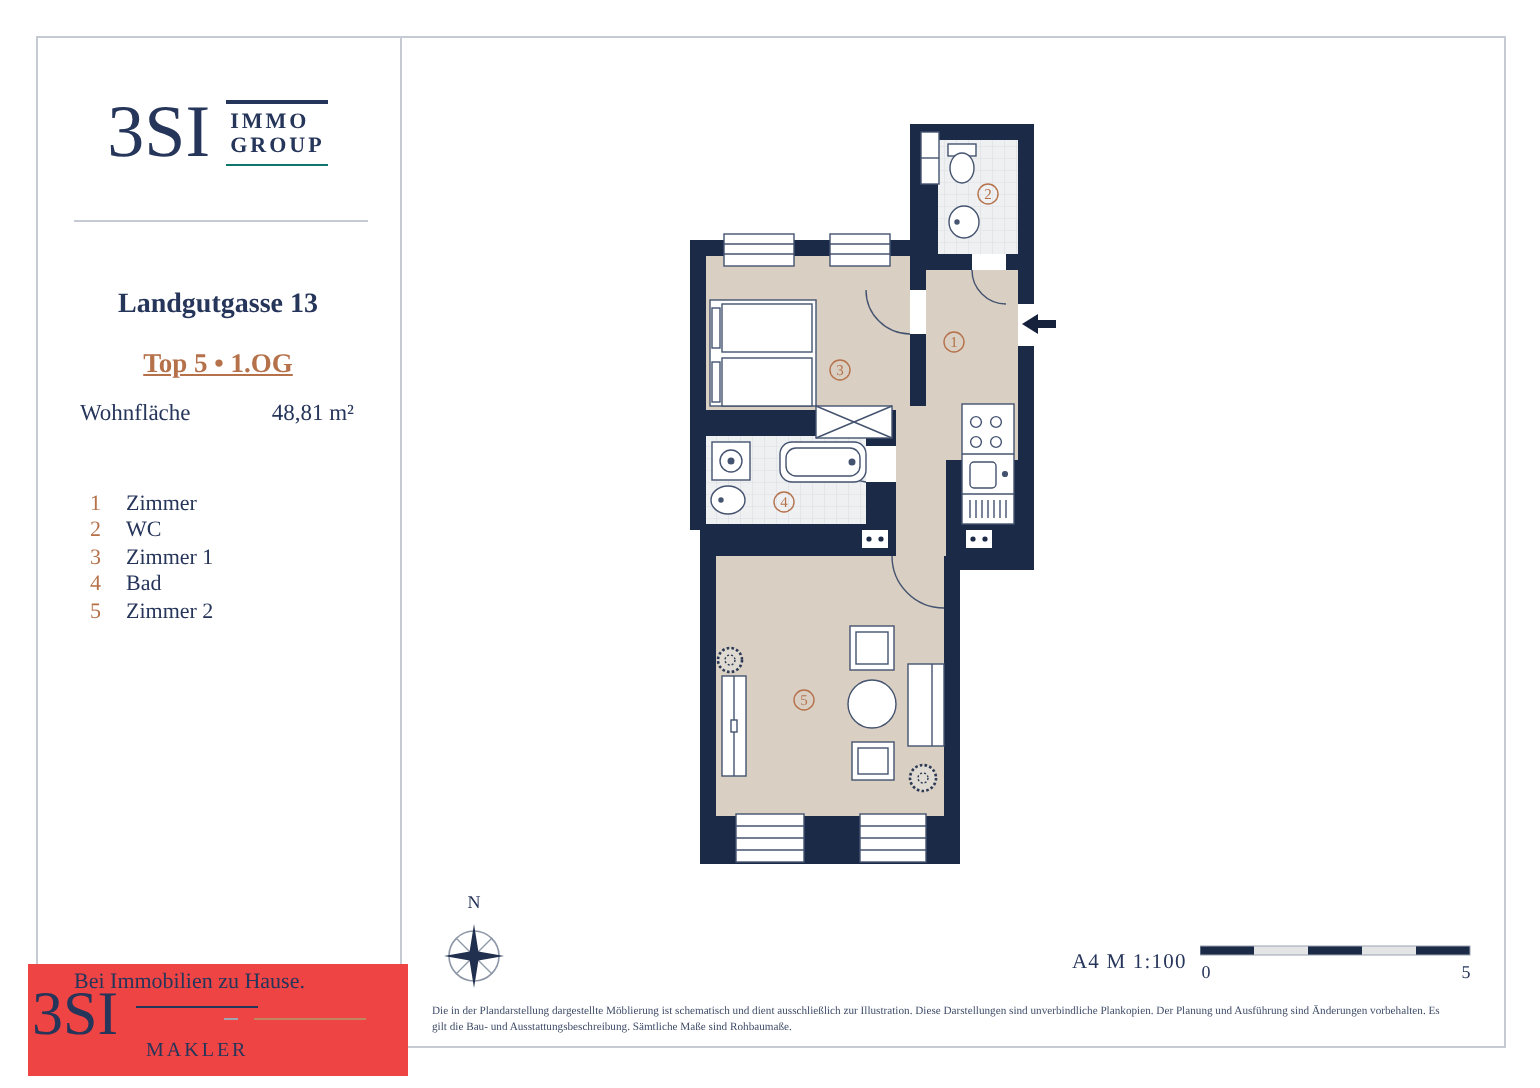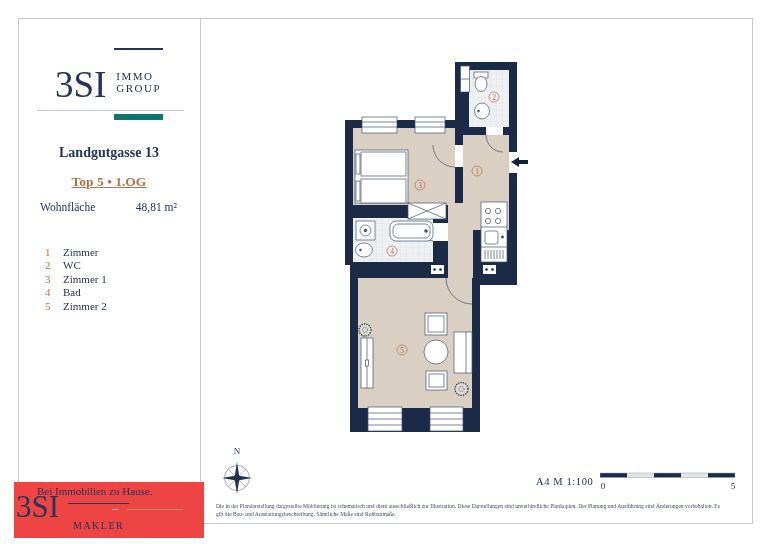--- a/index.html
+++ b/index.html
@@ -5,22 +5,22 @@
   html,body{margin:0;padding:0;background:#ffffff;}
   .page{position:relative;width:770px;height:544px;background:#fff;overflow:hidden;
         font-family:"Liberation Serif", serif;color:#26355a;}
   .frame{position:absolute;left:18px;top:18px;width:733px;height:504px;border:1px solid #c5cad3;}
   .vdivider{position:absolute;left:200px;top:18px;width:1px;height:505px;background:#c5cad3;}
   .abs{position:absolute;}
   .center{text-align:center;}
   
   .brand-row{left:18px;top:48px;width:182px;display:flex;justify-content:center;align-items:center;gap:8px;}
   .brand-main{font-size:37px;line-height:1;color:#26355a;}
-  .brand-stack{border-top:2px solid #26355a;border-bottom:6px solid #0f766e;padding:20px 2px;
-               font-size:11px;letter-spacing:1.5px;line-height:12px;color:#26355a;}
+  .brand-stack{border-top:2px solid #26355a;border-bottom:1px solid #0f766e;padding:3px 2px;
+               font-size:11px;letter-spacing:1.5px;line-height:12px;color:#26355a;font-weight:bold;}
   .brand-rule{left:37px;top:110px;width:147px;height:1px;background:#c5cad3;}
   .addr{left:18px;width:182px;font-size:14px;font-weight:600;color:#26355a;}
   .unit{left:18px;width:182px;font-size:13.5px;font-weight:600;color:#b5714a;text-decoration:underline;}
   .area-row{left:40px;top:201px;width:137px;display:flex;justify-content:space-between;font-size:11.5px;}
   .legend{left:45px;top:246px;font-size:11px;}
   .legend-row{display:flex;line-height:13.4px;}
   .legend-num{width:18px;color:#b5714a;}
   .legend-label{color:#26355a;}
   
   .scale-note{left:536px;top:476px;font-size:10.5px;letter-spacing:0.6px;color:#26355a;}

